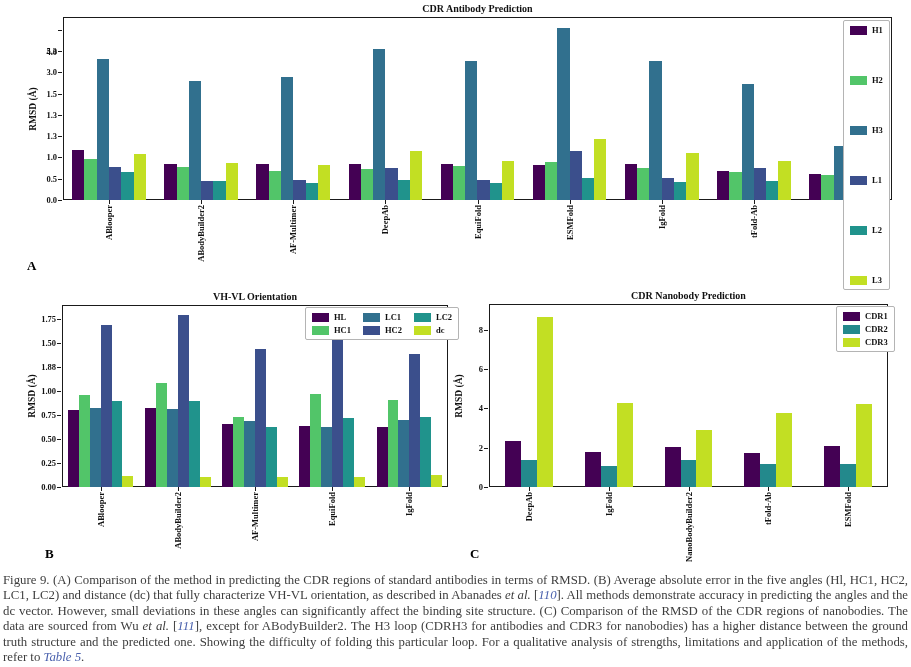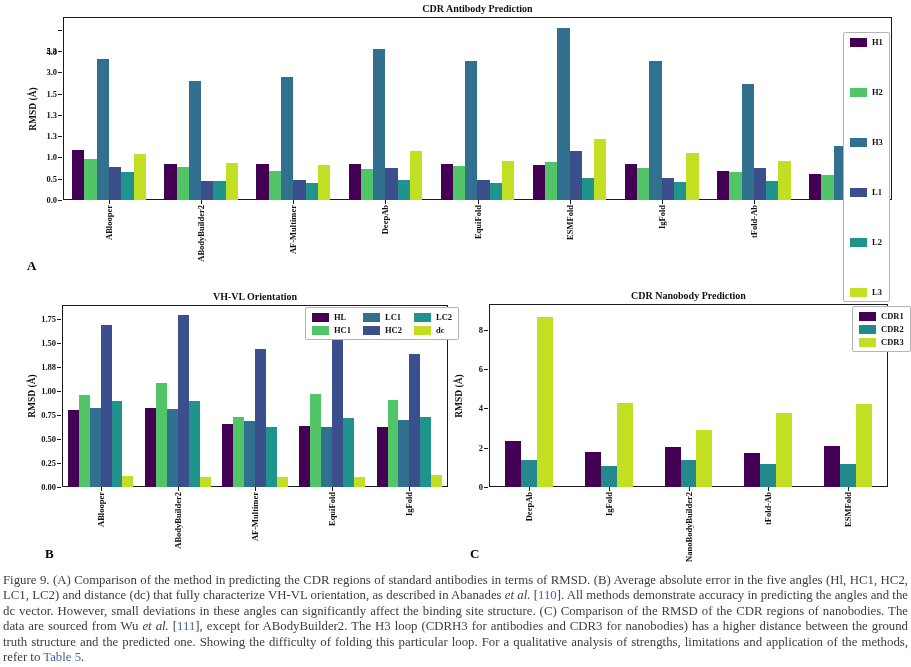--- a/index.html
+++ b/index.html
@@ -24,21 +24,21 @@
           display:flex;flex-direction:column;gap:3px;padding:4px 6px;}
   .legend.grid3{display:grid;grid-auto-flow:column;grid-template-rows:repeat(2,auto);
                 column-gap:12px;row-gap:3px;}
   .legend-entry{display:flex;align-items:center;gap:5px;white-space:nowrap;
                 font-size:8.5px;font-weight:600;color:#111;}
   .swatch{width:17px;height:9px;display:inline-block;flex:0 0 auto;}
   .panel-letter{position:absolute;font-size:13px;font-weight:bold;color:#000;}
   #caption{position:absolute;left:3px;top:573px;width:905px;font-size:12.8px;
            line-height:15.4px;text-align:justify;color:#3d3d3d;}
   .cap-italic{font-style:italic;}
-  .cap-link{color:#4a61ad;cursor:pointer;}
+  .cap-link{color:#4a61ad;cursor:pointer;font-style:italic;}
 </style>
 </head>
 <body>
 
 <div id="canvas">
   <div class="panel-letter" style="left:27px;top:258px;">A</div>
   <div class="panel-letter" style="left:45px;top:546px;">B</div>
   <div class="panel-letter" style="left:470px;top:546px;">C</div>
   <div id="caption"><span class="">Figure 9. (A) Comparison of the method in predicting the CDR regions of standard antibodies in terms of RMSD. (B) Average absolute error in the five angles (Hl, HC1, HC2, LC1, LC2) and distance (dc) that fully characterize VH-VL orientation, as described in Abanades </span><span class="cap-italic">et al.</span><span class=""> [</span><span class="cap-link">110</span><span class="">]. All methods demonstrate accuracy in predicting the angles and the dc vector. However, small deviations in these angles can significantly affect the binding site structure. (C) Comparison of the RMSD of the CDR regions of nanobodies. The data are sourced from Wu </span><span class="cap-italic">et al.</span><span class=""> [</span><span class="cap-link">111</span><span class="">], except for ABodyBuilder2. The H3 loop (CDRH3 for antibodies and CDR3 for nanobodies) has a higher distance between the ground truth structure and the predicted one. Showing the difficulty of folding this particular loop. For a qualitative analysis of strengths, limitations and application of the methods, refer to </span><span class="cap-link">Table 5</span><span class="">.</span></div>
 <div class="plot" style="left: 63px; top: 17px; width: 829px; height: 183px;"></div>
@@ -147,21 +147,21 @@
     <div class="bar-group" style="left: 809.1px; top: 18px; width: 73.6889px; height: 182px;">
       <div class="bar" style="height: 26px; background: rgb(68, 1, 84);"></div>
       <div class="bar" style="height: 25px; background: rgb(82, 197, 105);"></div>
       <div class="bar" style="height: 54px; background: rgb(49, 112, 142);"></div>
       <div class="bar" style="height: 0px;"></div>
       <div class="bar" style="height: 0px;"></div>
       <div class="bar" style="height: 0px;"></div>
     </div>
     <div class="xtick-mark" style="left: 845.944px; top: 200px;"></div>
     <div class="xlab" style="left: 845.944px; top: 205px;"><span>xTrimoAbFold</span></div>
-    <div class="legend" style="left: 843px; top: 32px; gap: 40px;">
+    <div class="legend" style="left: 843px; top: 20px; gap: 40px;">
       <div class="legend-entry">
         <div class="swatch" style="background: rgb(68, 1, 84);"></div>
         <span>H1</span>
       </div>
       <div class="legend-entry">
         <div class="swatch" style="background: rgb(82, 197, 105);"></div>
         <span>H2</span>
       </div>
       <div class="legend-entry">
         <div class="swatch" style="background: rgb(49, 112, 142);"></div>
@@ -320,21 +320,21 @@
     </div>
     <div class="xtick-mark" style="left: 768.3px; top: 487px;"></div>
     <div class="xlab" style="left: 768.3px; top: 492px;"><span>tFold-Ab</span></div>
     <div class="bar-group" style="left: 824.16px; top: 305px; width: 47.88px; height: 182px;">
       <div class="bar" style="height: 41px; background: rgb(68, 1, 84);"></div>
       <div class="bar" style="height: 23px; background: rgb(35, 137, 140);"></div>
       <div class="bar" style="height: 83px; background: rgb(194, 223, 35);"></div>
     </div>
     <div class="xtick-mark" style="left: 848.1px; top: 487px;"></div>
     <div class="xlab" style="left: 848.1px; top: 492px;"><span>ESMFold</span></div>
-    <div class="legend" style="left: 836px; top: 306px; margin-left: 16px;">
+    <div class="legend" style="left: 836px; top: 306px;">
       <div class="legend-entry">
         <div class="swatch" style="background: rgb(68, 1, 84);"></div>
         <span>CDR1</span>
       </div>
       <div class="legend-entry">
         <div class="swatch" style="background: rgb(35, 137, 140);"></div>
         <span>CDR2</span>
       </div>
       <div class="legend-entry">
         <div class="swatch" style="background: rgb(194, 223, 35);"></div>

